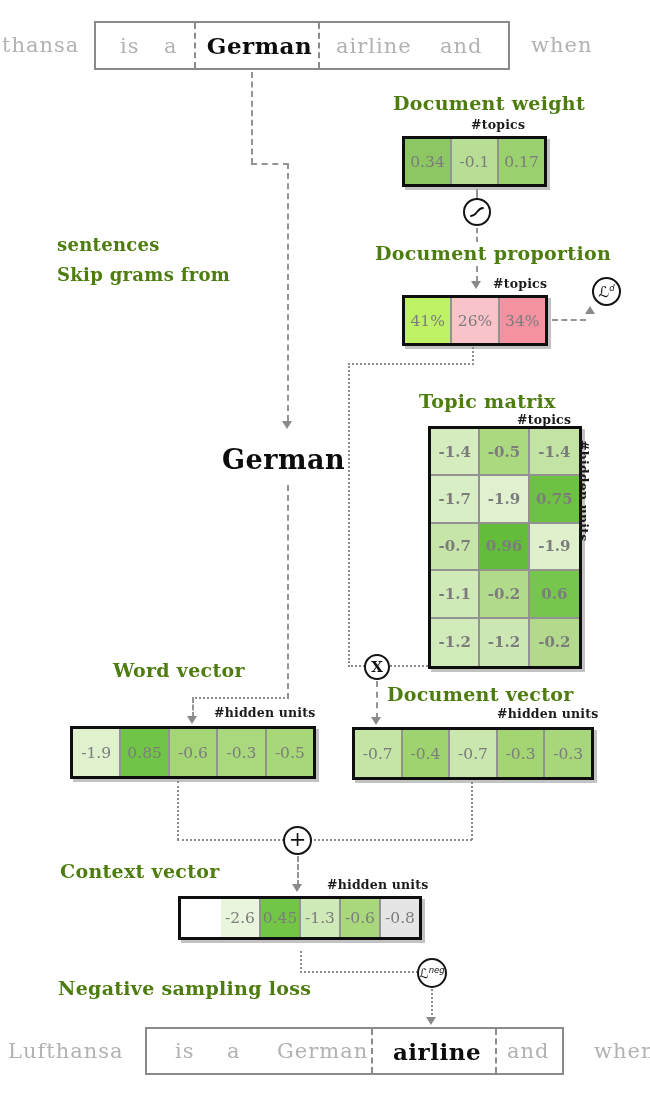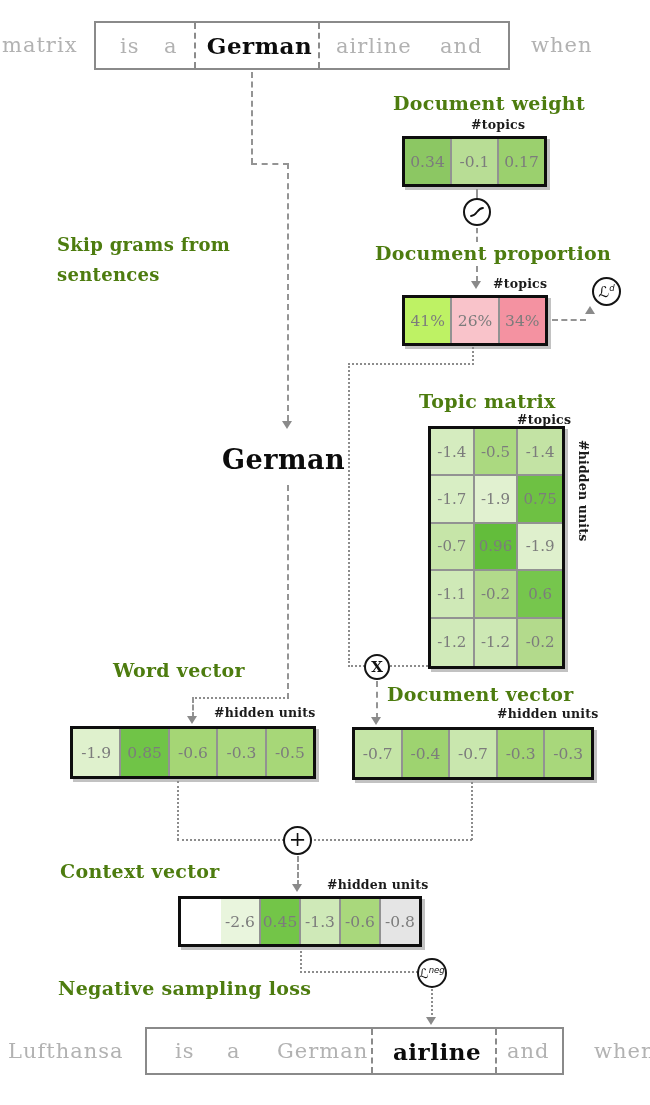--- a/index.html
+++ b/index.html
@@ -45,40 +45,40 @@
   .loss { font-style:italic; font-size:15px; color:#111;
           font-family:"DejaVu Sans","DejaVu Serif",sans-serif; line-height:1; }
   .loss sup { font-size:8.5px; font-style:italic; }
   .vert-axis { writing-mode:vertical-rl; }
 </style>
 </head>
 <body>
 
 <div id="canvas">
 
-  <span class="abs gray-word" style="left:2px; top:33px;">matrix</span>
+  <span class="abs gray-word" style="left:2px; top:33px;">thansa</span>
   <div class="abs sent-box" style="left:94px; top:21px; width:416px; height:49px;">
     <span class="w gray-word" style="left:24px;">is</span>
     <span class="w gray-word" style="left:68px;">a</span>
     <div class="abs sent-sep" style="left:98px;"></div>
     <span class="w focus-word" style="left:104px; width:119px; justify-content:center;">German</span>
     <div class="abs sent-sep" style="left:222px;"></div>
     <span class="w gray-word" style="left:240px;">airline</span>
     <span class="w gray-word" style="left:344px;">and</span>
   </div>
   <span class="abs gray-word" style="left:531px; top:33px;">when</span>
 
   <div class="abs dash-v" style="left:251px; top:72px; height:92px;"></div>
   <div class="abs dash-h" style="left:251px; top:163px; width:38px;"></div>
   <div class="abs dash-v" style="left:287px; top:163px; height:258px;"></div>
   <div class="abs arr-d" style="left:282px; top:421px;"></div>
 
   <div class="abs title" style="left:57px; top:230px; font-size:18px; line-height:30px;">
+    <div>sentences</div>
     <div>Skip grams from</div>
-    <div>sentences</div>
   </div>
 
   <div class="abs title" style="left:393px; top:92px; width:192px; text-align:center;">Document weight</div>
   <div class="abs axis" style="left:471px; top:117px;">#topics</div>
   <div class="abs vec" style="left:402px; top:136px; width:145px; height:51px;">
       <div class="vcell" style="background: rgb(140, 199, 99);">0.34</div>
       <div class="vcell" style="background: rgb(184, 221, 149);">-0.1</div>
       <div class="vcell" style="background: rgb(155, 208, 110);">0.17</div>
     </div>
 
@@ -106,21 +106,21 @@
   <div class="abs dash-h" style="left:552px; top:319px; width:34px;"></div>
   <div class="abs arr-u" style="left:585px; top:306px;"></div>
 
   <div class="abs dot-v" style="left:472px; top:347px; height:18px;"></div>
   <div class="abs dot-h" style="left:348px; top:363px; width:126px;"></div>
   <div class="abs dot-v" style="left:348px; top:363px; height:300px;"></div>
   <div class="abs dot-h" style="left:348px; top:665px; width:17px;"></div>
 
   <div class="abs title" style="left:419px; top:390px;">Topic matrix</div>
   <div class="abs axis" style="left:517px; top:412px;">#topics</div>
-  <div class="abs matrix" style="left:428px; top:426px; width:137px; height:243px;">
+  <div class="abs matrix" style="left:428px; top:426px; width:154px; height:243px;font-weight:bold;">
       <div class="mcell" style="background: rgb(213, 236, 191);">-1.4</div>
       <div class="mcell" style="background: rgb(171, 217, 128);">-0.5</div>
       <div class="mcell" style="background: rgb(195, 227, 164);">-1.4</div>
       <div class="mcell" style="background: rgb(216, 238, 196);">-1.7</div>
       <div class="mcell" style="background: rgb(225, 241, 208);">-1.9</div>
       <div class="mcell" style="background: rgb(110, 193, 67);">0.75</div>
       <div class="mcell" style="background: rgb(198, 229, 168);">-0.7</div>
       <div class="mcell" style="background: rgb(99, 189, 59);">0.96</div>
       <div class="mcell" style="background: rgb(223, 240, 205);">-1.9</div>
       <div class="mcell" style="background: rgb(207, 233, 183);">-1.1</div>
@@ -170,21 +170,21 @@
   <div class="abs dot-v" style="left:471px; top:782px; height:58px;"></div>
   <div class="abs dot-h" style="left:177px; top:839px; width:295px;"></div>
   <div class="abs op" style="left:283px; top:826px; width:29px; height:29px;">
     <span class="op-plus">+</span>
   </div>
   <div class="abs dash-v" style="left:297px; top:856px; height:30px;"></div>
   <div class="abs arr-d" style="left:292px; top:884px;"></div>
 
   <div class="abs title" style="left:60px; top:860px;">Context vector</div>
   <div class="abs axis" style="left:327px; top:877px;">#hidden units</div>
-  <div class="abs vec" style="left:178px; top:896px; width:244px; height:51px;padding-left:40px;">
+  <div class="abs vec" style="left:178px; top:896px; width:244px; height:44px;padding-left:40px;">
       <div class="vcell" style="background: rgb(233, 245, 221);">-2.6</div>
       <div class="vcell" style="background: rgb(115, 197, 72);">0.45</div>
       <div class="vcell" style="background: rgb(207, 233, 184);">-1.3</div>
       <div class="vcell" style="background: rgb(169, 216, 124);">-0.6</div>
       <div class="vcell" style="background: #e5e5e5;">-0.8</div>
     </div>
 
   <div class="abs dot-v" style="left:300px; top:951px; height:22px;"></div>
   <div class="abs dot-h" style="left:300px; top:971px; width:118px;"></div>
   <div class="abs op" style="left:417px; top:958px; width:30px; height:30px;">

